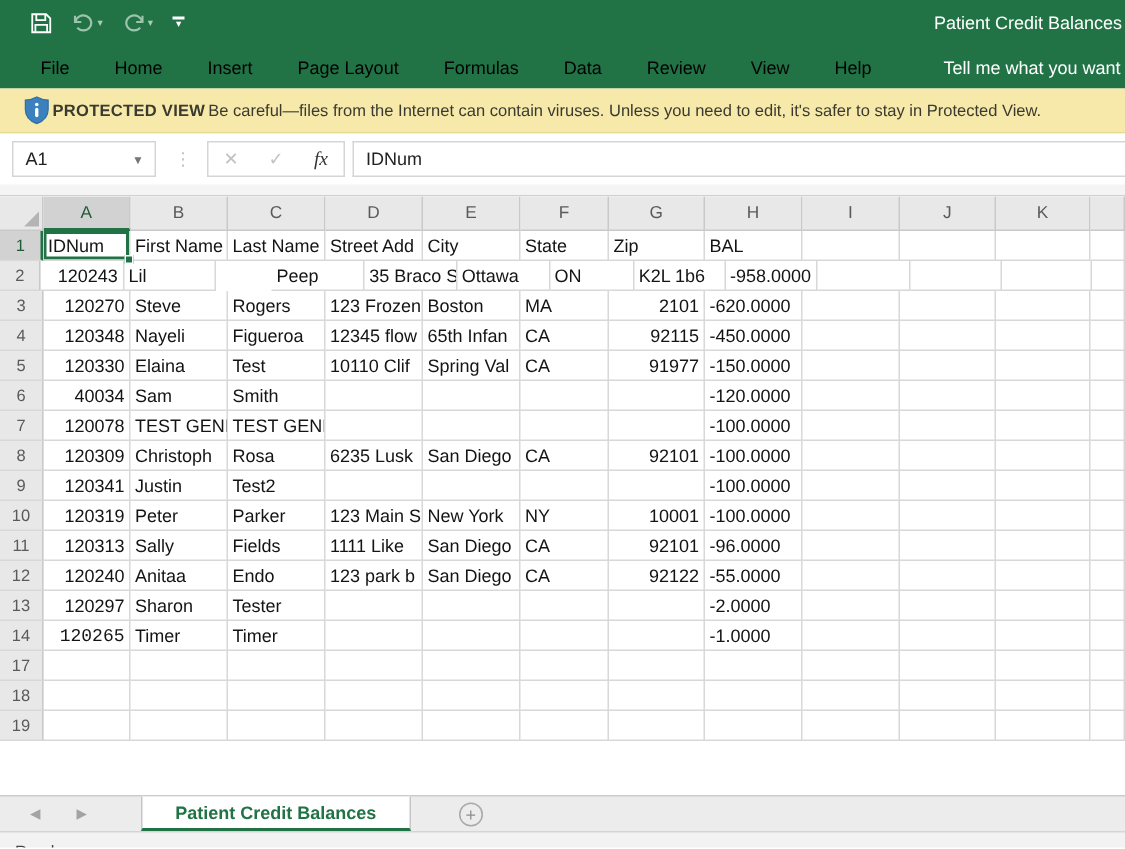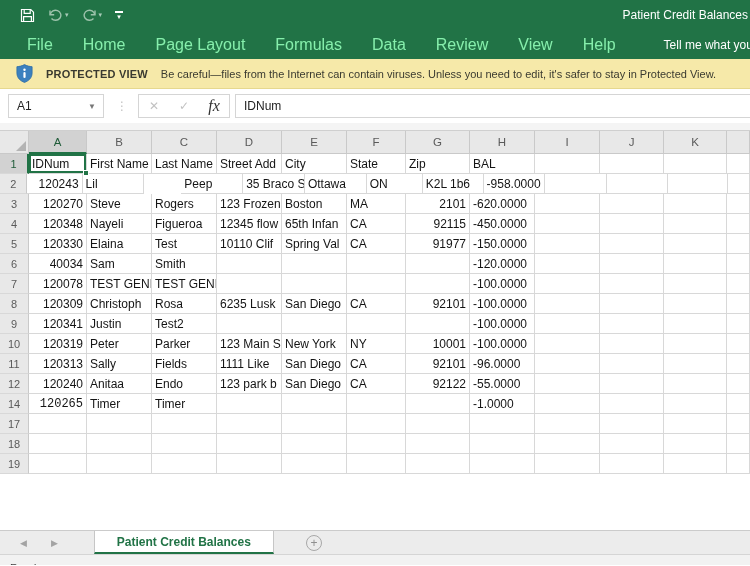--- a/index.html
+++ b/index.html
@@ -13,42 +13,42 @@
   .qat-btn { display:flex; align-items:center; gap:2px; cursor:default; }
   .qat-caret { font-size:7px; color:#A9CBB8; }
   .qat-customize { display:flex; flex-direction:column; align-items:center; }
   .qat-customize .bar { width:8px; height:2px; background:#fff; margin-bottom:1px; }
   .qat-customize .car { font-size:7px; color:#fff; line-height:5px; }
   .win-title { position:absolute; right:2px; top:8px; color:#fff; font-size:12px; white-space:nowrap; }
 
   
   .tabs-row { height:29px; background:#217346; display:flex; align-items:center;
     padding-left:12px; }
-  .rtab { color:#86efac; font-size:16px; padding:0 15px; height:29px; display:flex;
+  .rtab { color:#000000; font-size:12px; padding:0 15px; height:29px; display:flex;
     align-items:center; cursor:default; white-space:nowrap; }
   .tellme { display:flex; align-items:center; gap:9px; margin-left:24px; color:#fff;
     font-size:12px; white-space:nowrap; overflow:hidden; }
 
   
   .banner { height:30px; background:#F6E9A9; display:flex; align-items:center;
-    padding-left:16px; gap:13px; border-bottom:1px solid #E6D88F; }
+    padding-left:16px; gap:2px; border-bottom:1px solid #E6D88F; }
   .banner-label { font-size:11px; font-weight:bold; color:#3A3A30; letter-spacing:.2px; white-space:nowrap; }
   .banner-msg { font-size:11px; color:#3A3A30; white-space:nowrap; overflow:hidden; }
 
   
   .formula-row { height:34px; background:#fff; display:flex; align-items:center;
     padding-left:8px; }
   .name-box { width:96px; height:24px; border:1px solid #D5D5D5; background:#fff;
     display:flex; align-items:center; padding-left:8px; font-size:12px; color:#222; }
   .name-caret { margin-left:auto; margin-right:7px; font-size:8px; color:#777; }
   .dots-sep { color:#C4C4C4; font-size:12px; margin:0 10px 0 12px; }
   .fx-group { height:24px; border:1px solid #D5D5D5; display:flex; align-items:center; }
   .fx-btn { width:30px; text-align:center; font-size:12px; color:#C2C2C2; }
   .fx-btn.fx { font-family:"Liberation Serif","DejaVu Serif",serif; font-style:italic;
-    color:#333; font-size:16px; }
+    color:#333; font-size:13px; }
   .formula-input { flex:1; height:24px; border:1px solid #D5D5D5; border-right:none;
     margin-left:5px; display:flex; align-items:center; padding-left:8px; font-size:12px; color:#222; }
   .under-strip { height:8px; background:#F4F4F4; border-bottom:1px solid #CFCFCF; }
 
   
   .grid { height:399px; overflow:hidden; background:#fff; }
   .grid-header-row { display:flex; height:23px; }
   .corner { width:29px; background:#E8E8E8; border-right:1px solid #C9C9C9;
     border-bottom:1px solid #C9C9C9; position:relative; }
   .corner-tri { position:absolute; right:2px; bottom:2px; width:0; height:0;
@@ -119,20 +119,21 @@
       <span class="car">▾</span>
     </span>
   </div>
   <span class="win-title">Patient Credit Balances</span>
 </div>
 
 <div class="tabs-row">
   <div style="display:flex;">
       <div class="rtab">File</div>
       <div class="rtab">Home</div>
+      <div class="rtab">Insert</div>
       <div class="rtab">Page Layout</div>
       <div class="rtab">Formulas</div>
       <div class="rtab">Data</div>
       <div class="rtab">Review</div>
       <div class="rtab">View</div>
       <div class="rtab">Help</div>
     </div>
   <div class="tellme">
     <svg width="13" height="17" viewBox="0 0 13 17" fill="none" stroke="#FFFFFF" stroke-width="1.1">
       <path d="M6.5 1 a4.6 4.6 0 0 1 2.6 8.4 c-.5.4-.9 1-.9 1.5 h-3.4 c0-.5-.4-1.1-.9-1.5 A4.6 4.6 0 0 1 6.5 1 Z"></path>
@@ -362,20 +363,35 @@
       <div class="cell al" style="width: 65px;">San Diego</div>
       <div class="cell al" style="width: 59px;">CA</div>
       <div class="cell ar" style="width: 64px;">92122</div>
       <div class="cell al" style="width: 65px;">-55.0000</div>
       <div class="cell" style="width: 65px;"></div>
       <div class="cell" style="width: 64px;"></div>
       <div class="cell" style="width: 63px;"></div>
       <div class="cell" style="width: 23px;"></div>
     </div>
     <div class="grid-row">
+      <div class="row-h">13</div>
+      <div class="cell ar" style="width: 58px;">120297</div>
+      <div class="cell al" style="width: 65px;">Sharon</div>
+      <div class="cell al" style="width: 65px;">Tester</div>
+      <div class="cell" style="width: 65px;"></div>
+      <div class="cell" style="width: 65px;"></div>
+      <div class="cell" style="width: 59px;"></div>
+      <div class="cell" style="width: 64px;"></div>
+      <div class="cell al" style="width: 65px;">-2.0000</div>
+      <div class="cell" style="width: 65px;"></div>
+      <div class="cell" style="width: 64px;"></div>
+      <div class="cell" style="width: 63px;"></div>
+      <div class="cell" style="width: 23px;"></div>
+    </div>
+    <div class="grid-row">
       <div class="row-h">14</div>
       <div class="cell ar" style="width: 58px; font-family: Liberation Mono, monospace;">120265</div>
       <div class="cell al" style="width: 65px;">Timer</div>
       <div class="cell al" style="width: 65px;">Timer</div>
       <div class="cell" style="width: 65px;"></div>
       <div class="cell" style="width: 65px;"></div>
       <div class="cell" style="width: 59px;"></div>
       <div class="cell" style="width: 64px;"></div>
       <div class="cell al" style="width: 65px;">-1.0000</div>
       <div class="cell" style="width: 65px;"></div>

